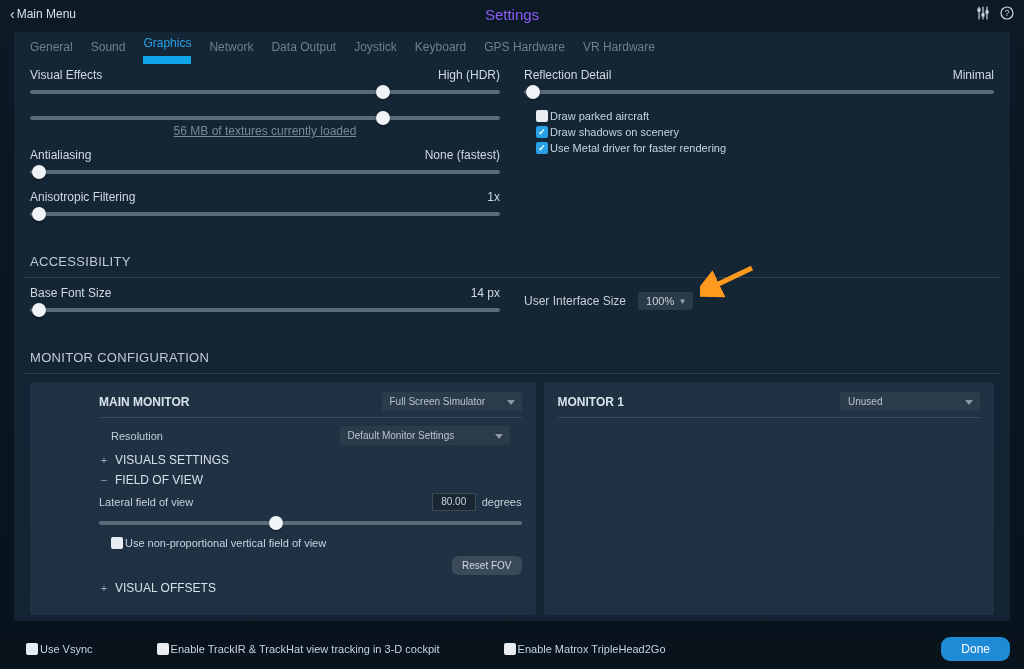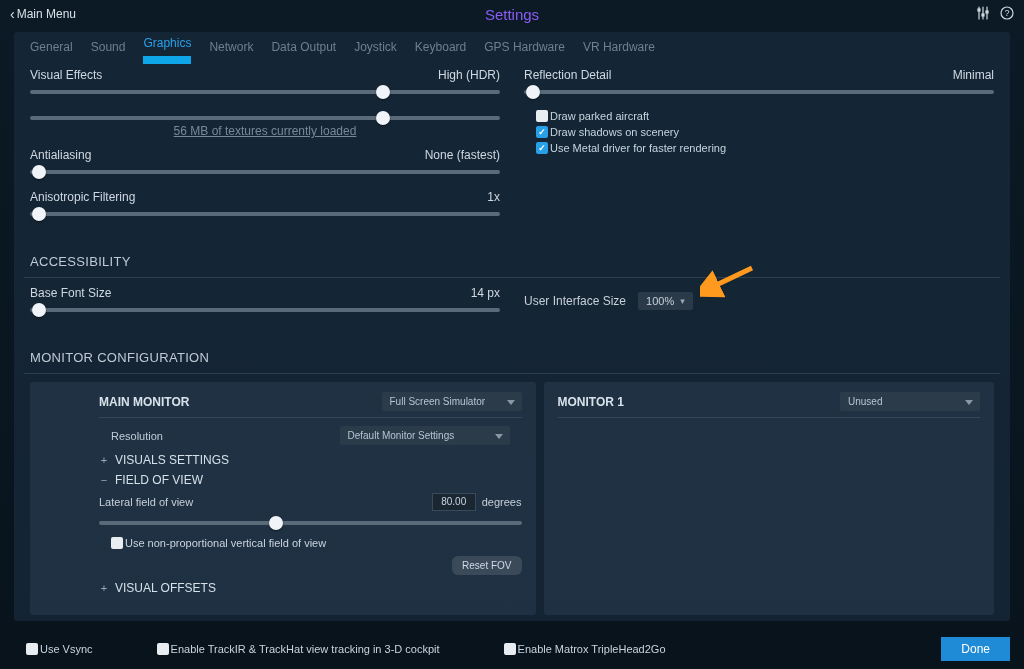--- a/index.html
+++ b/index.html
@@ -144,21 +144,21 @@
   .btn-small {
     background: #3a4a58; color: #d0dae4; font-size: 10px;
     padding: 4px 10px; border-radius: 6px; cursor: pointer; border: none;
   }
   .bottom-bar {
     position: absolute; left: 14px; right: 14px; bottom: 8px;
     display: flex; align-items: center; justify-content: space-between;
   }
   .bottom-checks { display: flex; gap: 40px; align-items: center; }
   .done-btn {
-    background: #1f8ad6; color: #fff; border: none; border-radius: 0;
+    background: #1f8ad6; color: #fff; border: none; border-radius: 9px;
     padding: 5px 20px; font-size: 12px; cursor: pointer;
   }
 </style>
 </head>
 <body>
 
 <div class="bg-dim"></div>
 
 <div class="topbar">
   <div class="back-btn">

